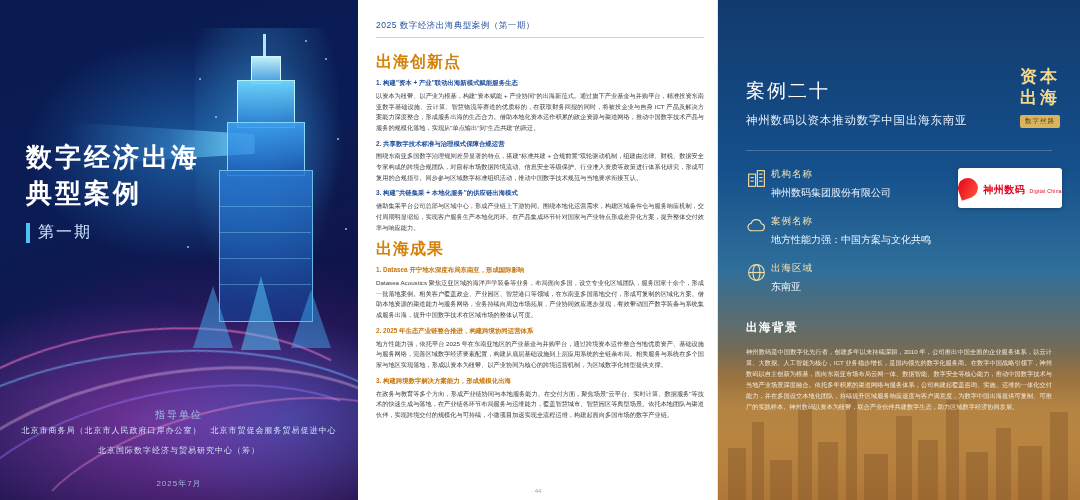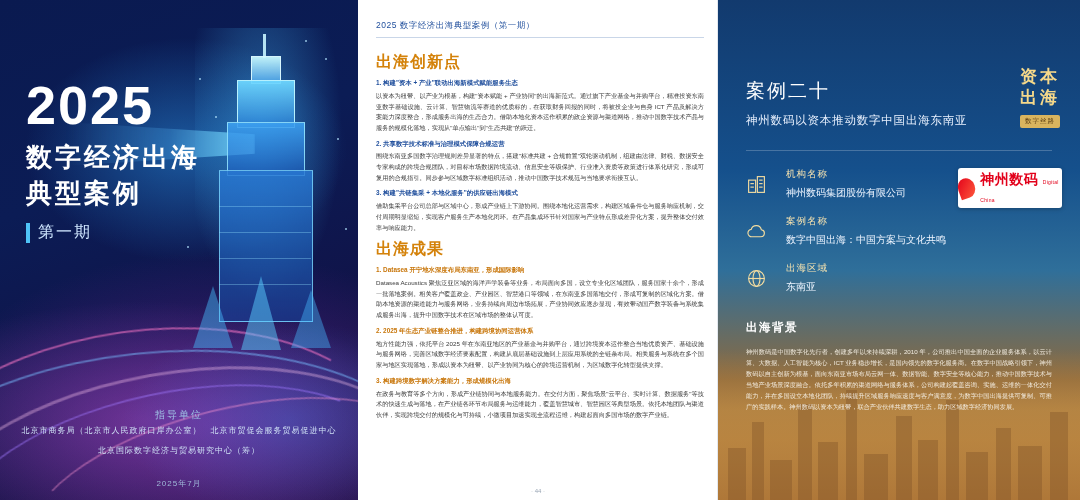--- a/index.html
+++ b/index.html
@@ -94,25 +94,25 @@
   .r-sub{margin-top:9px;font-size:11.5px;color:#eaf2ff;letter-spacing:.8px;}
   .r-badge{position:absolute;right:20px;top:66px;text-align:right;}
   .r-badge .b1{font-size:17px;font-weight:700;color:#f6d98a;letter-spacing:3px;line-height:1.25;text-align:right;}
   .r-badge .b2{font-size:17px;font-weight:700;color:#f6d98a;letter-spacing:3px;line-height:1.25;}
   .r-badge .stamp{display:inline-block;margin-top:4px;padding:2px 5px;background:#d9b45e;color:#5a3c10;font-size:6.5px;letter-spacing:1px;border-radius:2px;}
   .r-rule{position:absolute;left:28px;top:150px;width:306px;height:1px;background:rgba(255,255,255,.22);}
 
   .r-logo{position:absolute;right:18px;top:168px;width:104px;height:40px;background:#ffffff;border-radius:3px;
     display:flex;align-items:center;justify-content:center;gap:5px;box-shadow:0 1px 4px rgba(0,0,0,.25);}
   .r-logo .swoosh{width:20px;height:20px;border-radius:50% 50% 50% 0;background:linear-gradient(135deg,#e2001a,#ff5a3c);transform:rotate(-20deg);}
-  .r-logo .ltxt .cn{font-size:14px;font-weight:700;color:#e2001a;letter-spacing:.5px;line-height:1.1;margin-top:7px;}
+  .r-logo .ltxt .cn{font-size:10px;font-weight:700;color:#e2001a;letter-spacing:.5px;line-height:1.1;margin-top:7px;}
   .r-logo .ltxt .en{font-size:5px;color:#e2001a;letter-spacing:.3px;}
 
   .r-info{position:absolute;left:28px;top:168px;width:200px;}
-  .r-item{display:flex;align-items:center;gap:19px;margin-bottom:15px;}
+  .r-item{display:flex;align-items:flex-start;gap:4px;margin-bottom:15px;}
   .r-ico{width:21px;height:21px;flex:0 0 21px;color:#f3dca0;}
   .r-ico svg{width:21px;height:21px;display:block;}
   .r-lab{font-size:9.5px;color:#f6e3b0;letter-spacing:1px;margin-bottom:4px;}
   .r-val{font-size:10px;color:#eef5ff;line-height:1.5;}
   .r-bg-h{position:absolute;left:28px;top:320px;font-size:11.5px;font-weight:700;color:#ffffff;letter-spacing:1.5px;}
   .r-bg-p{position:absolute;left:28px;top:346px;width:306px;font-size:6.2px;line-height:1.78;color:#f3ecdf;text-align:justify;}
 </style>
 </head>
 <body>
 
@@ -147,21 +147,20 @@
           <span style="left:140px;top:40px"></span>
         <span style="left:152px;top:120px"></span>
           <span style="left:6px;top:150px"></span>
         <span style="left:120px;top:22px"></span>
           <span style="left:30px;top:98px"></span>
         <span style="left:160px;top:210px"></span>
           <span style="left:2px;top:228px"></span>
       </div>
     </div>
 
-    <div class="cv-year">2025</div>
     <div class="cv-t1">数字经济出海</div>
     <div class="cv-t2">典型案例</div>
     <div class="cv-issue">
       <span class="bar"></span>
       <span class="txt">第一期</span>
     </div>
 
     <div class="cv-foot">
       <div class="lbl">指导单位</div>
       <div class="org">北京市商务局（北京市人民政府口岸办公室）　北京市贸促会服务贸易促进中心</div>
@@ -265,21 +264,21 @@
       </div>
 
       <div class="r-item">
         <span class="r-ico">
           <svg viewBox="0 0 24 24" fill="none" stroke="currentColor" stroke-width="1.3">
             <path d="M7 18h10a4 4 0 0 0 .6-7.95A6 6 0 0 0 6 9.5 4.25 4.25 0 0 0 7 18z"></path>
           </svg>
         </span>
         <span>
           <span class="r-lab" style="display:block">案例名称</span>
-          <span class="r-val" style="display:block">数字中国出海：中国方案与文化共鸣</span>
+          <span class="r-val" style="display:block">地方性能力强：中国方案与文化共鸣</span>
         </span>
       </div>
 
       <div class="r-item">
         <span class="r-ico">
           <svg viewBox="0 0 24 24" fill="none" stroke="currentColor" stroke-width="1.3">
             <circle cx="12" cy="12" r="9"></circle>
               <ellipse cx="12" cy="12" rx="4" ry="9"></ellipse>
             <line x1="3" y1="12" x2="21" y2="12"></line>
           </svg>

